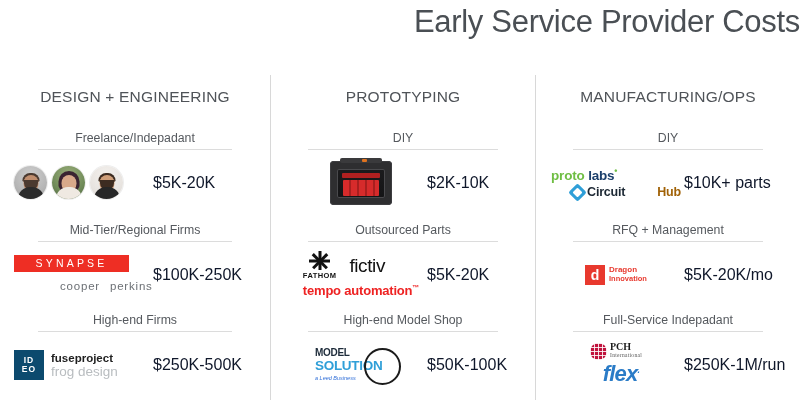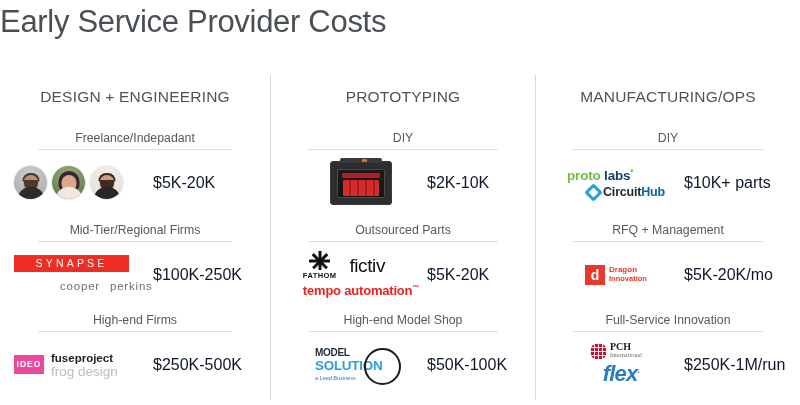--- a/index.html
+++ b/index.html
@@ -9,21 +9,21 @@
     font-family:"Liberation Sans", sans-serif;
     color:#3f4347;
     overflow:hidden;
     position:relative;
   }
   .slide{position:relative;width:800px;height:405px;}
 
   
   .title{
     position:absolute;top:4px;left:0;width:800px;
-    text-align:left;
+    text-align:right;
     font-size:31px;
     font-weight:400;
     letter-spacing:-0.3px;
     color:#4a4f54;
   }
 
   
   .columns{
     position:absolute;top:75px;left:0;width:800px;height:325px;
     display:flex;
@@ -142,22 +142,22 @@
     letter-spacing:0.8px;
     margin-top:6px;
     padding-left:2px;
     margin-left:44px;
   }
   .cp-div{width:1.5px;height:17px;background:#ee2e24;}
 
   
   .hi-end{display:flex;align-items:center;gap:7px;}
   .ideo{
-    width:30px;height:19px;background:#ec4899;
-    display:flex;flex-direction:row;
+    width:30px;height:30px;background:#0c4a6e;
+    display:flex;flex-direction:column;
     align-items:center;justify-content:center;
     color:#ffffff;font-size:8.5px;line-height:9px;
     letter-spacing:1px;font-weight:700;
   }
   .fuse-wrap{display:flex;flex-direction:column;line-height:13px;}
   .fuseproject{font-size:11.5px;font-weight:700;color:#1f1f1f;}
   .frog{font-size:13.5px;font-weight:700;color:#7ac143;}
   .frog span{color:#b9bdc0;font-weight:400;}
 
   
@@ -255,21 +255,21 @@
     width:13px;height:13px;position:relative;
     transform:rotate(45deg);
     background:#2f9fd8;border-radius:2px;
   }
   .ch-mark:after{
     content:"";position:absolute;left:3px;top:3px;
     width:7px;height:7px;background:#ffffff;border-radius:1px;
   }
   .ch-txt{font-size:12.5px;font-weight:700;letter-spacing:-0.2px;}
   .ch-txt .a{color:#1b2733;}
-  .ch-txt .b{color:#0369a1;}
+  .ch-txt .b{color:#a16207;padding-left:32px;}
 
   
   .dragon-wrap{display:flex;flex-direction:column;align-items:center;}
   .dragon{display:flex;align-items:center;gap:4px;}
   .d-box{
     width:20px;height:20px;background:#e8392e;color:#fff;
     display:flex;align-items:center;justify-content:center;
     font-size:14px;font-weight:700;line-height:14px;
   }
   .d-txt{display:flex;flex-direction:column;line-height:8.5px;}
@@ -492,21 +492,21 @@
                   <span class="l2">Innovation</span>
                 </span>
               </div>
             </div>
           </div>
           <div class="price">$5K-20K/mo</div>
         </div>
       </div>
 
       <div class="section sec-2">
-        <div class="sec-title">Full-Service Innovation</div>
+        <div class="sec-title">Full-Service Indepadant</div>
         <div class="sec-rule"></div>
         <div class="sec-body">
           <div class="logo-slot">
             <div class="pch-wrap">
               <div class="pch">
                 <span class="pch-globe"></span>
                 <span class="pch-txt">
                   <span class="l1">PCH</span>
                   <span class="l2">International</span>
                 </span>

